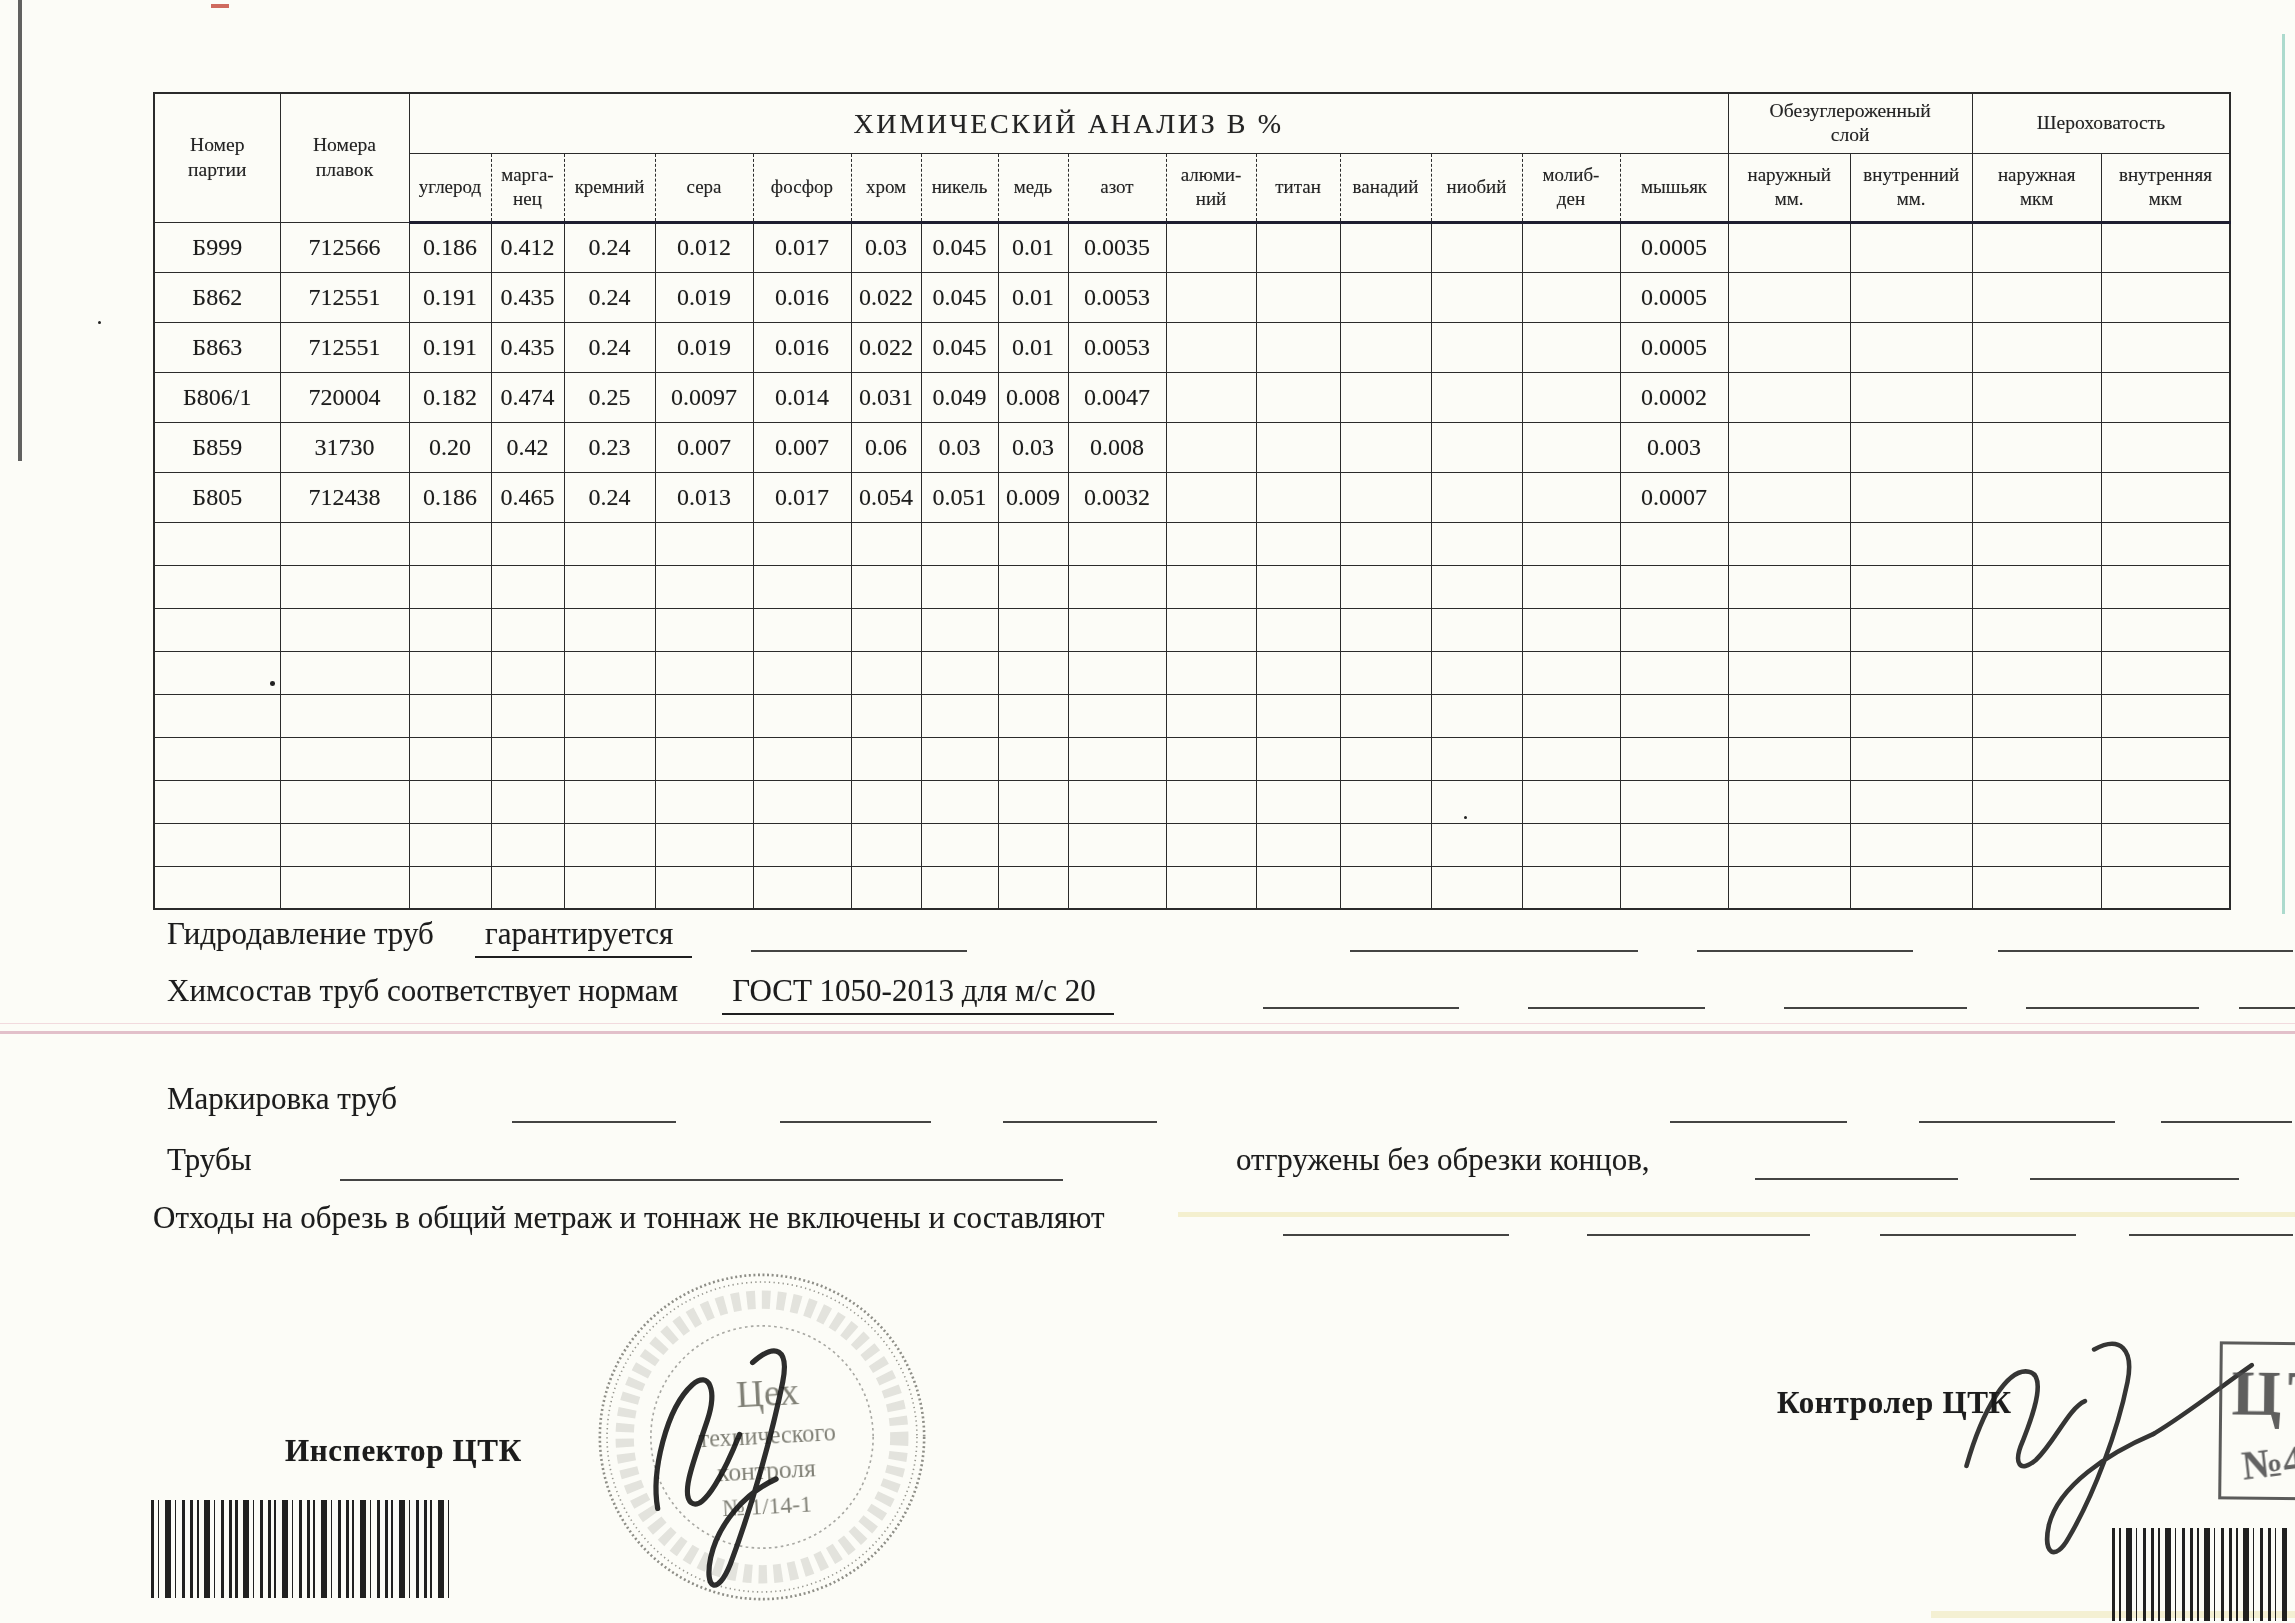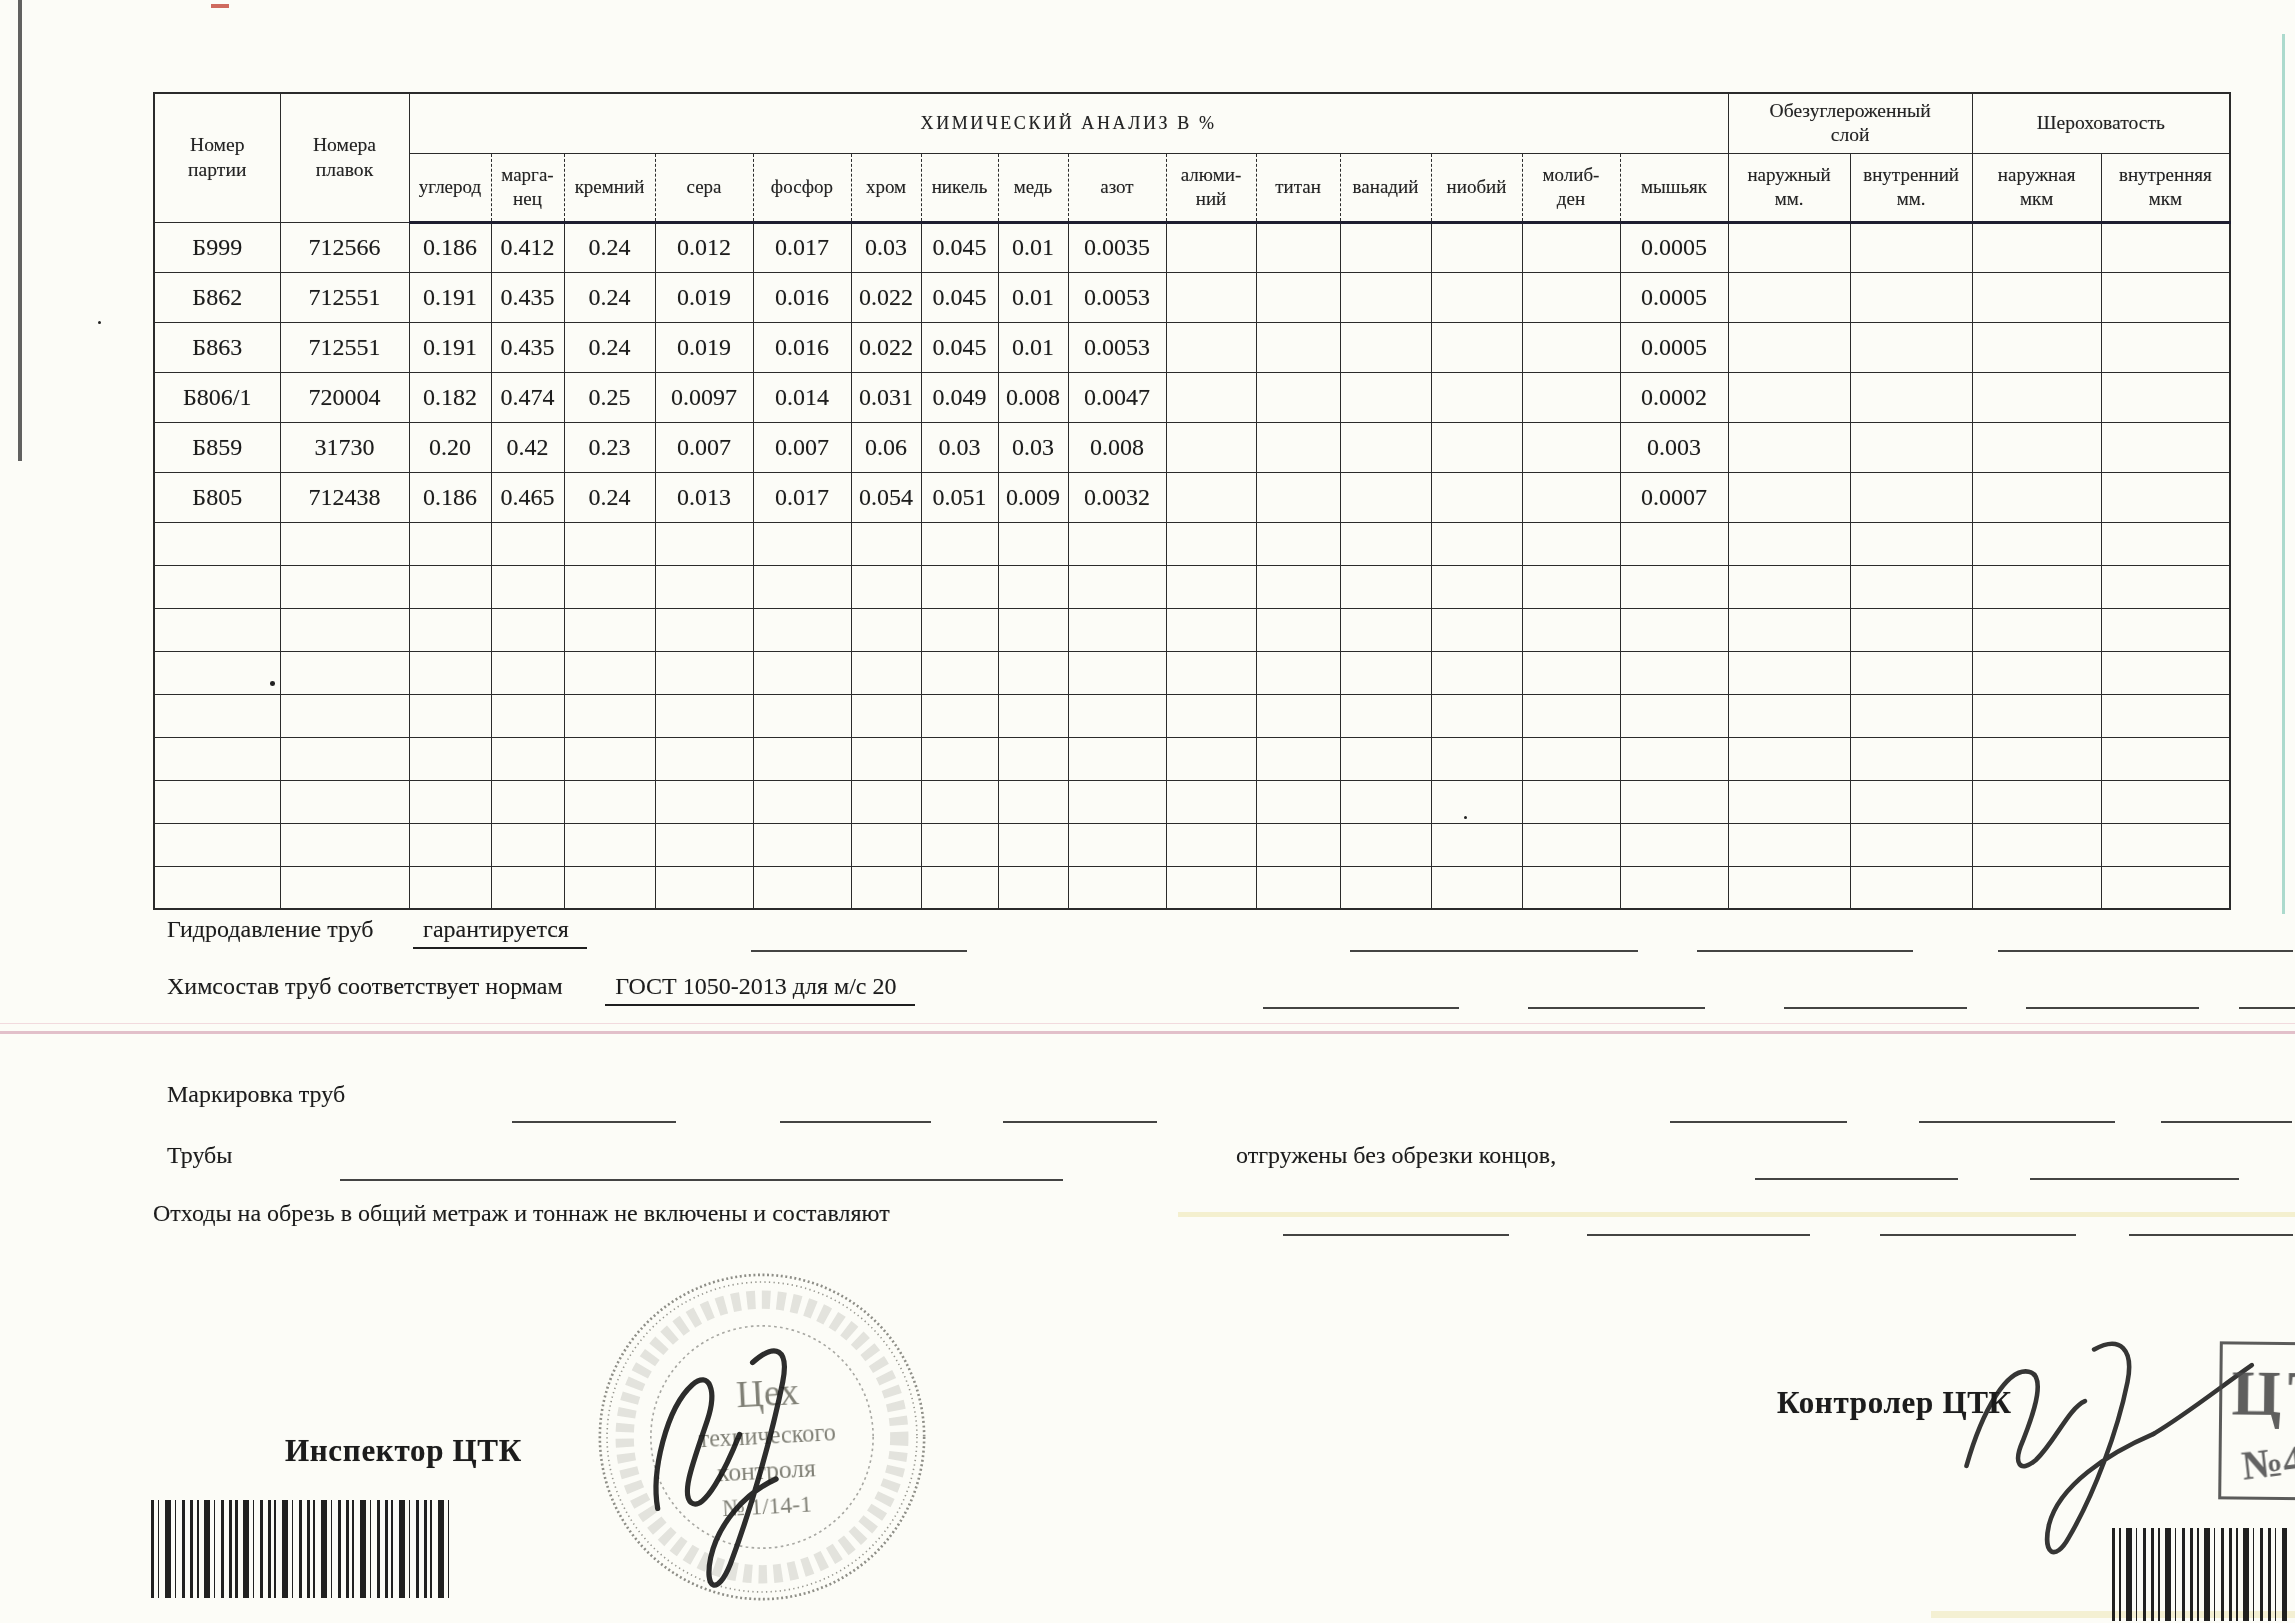--- a/index.html
+++ b/index.html
@@ -20,28 +20,28 @@
   .cert { border-width:2.6px; }
   .cert th, .cert td {
     text-align:center; vertical-align:middle; white-space:pre-line;
     overflow:hidden; padding:0 2.6px;
     text-shadow:0 0 0.7px rgba(20,20,20,.35);
   }
   .cert thead th { font-weight:normal; font-size:19px; line-height:1.25; color:#242424; }
   .cert thead tr.t1 { height:60px; }
   .cert thead tr.t2 { height:69px; }
   .cert thead th.group { font-size:19.6px; }
-  .cert thead th.chem-title { font-size:18px; letter-spacing:2.6px;text-align:center; }
+  .cert thead th.chem-title { font-size:28px; letter-spacing:2.6px;text-align:center; }
   .cert thead th.sub { border-left-style:dashed; border-right-style:dashed; }
   .cert thead tr.t2 th { border-bottom:3.3px solid #1e1e30; }
   .cert tbody td { font-size:24px; height:50px; }
   .cert tbody tr.empty td { height:43px; }
 
   
-  .note { position:absolute; font-size:24px; white-space:nowrap; text-shadow:0 0 0.7px rgba(20,20,20,.3); }
+  .note { position:absolute; font-size:31px; white-space:nowrap; text-shadow:0 0 0.7px rgba(20,20,20,.3); }
   .fill { border-bottom:2px solid #1f1f1f; padding:0 18.3px 4.6px 10.5px; }
   .blank { position:absolute; height:0; border-bottom:2px solid #1b1b1b; opacity:.82; }
   .sig-label { position:absolute; font-weight:bold; font-size:31px; letter-spacing:0.7px; white-space:nowrap; text-shadow:0 0 0.7px rgba(20,20,20,.4); }
 
   
   .barcode { position:absolute; opacity:.92;
     background:repeating-linear-gradient(90deg,
       #0e0e0e 0 2.6px, transparent 2.6px 6.5px,
       #0e0e0e 6.5px 8.5px, transparent 8.5px 14.4px,
       #0e0e0e 14.4px 19.6px, transparent 19.6px 23.6px,

